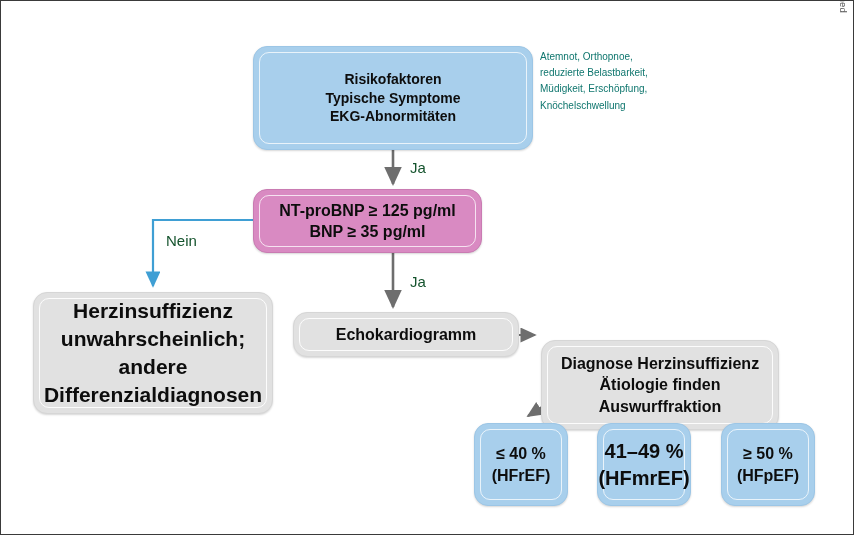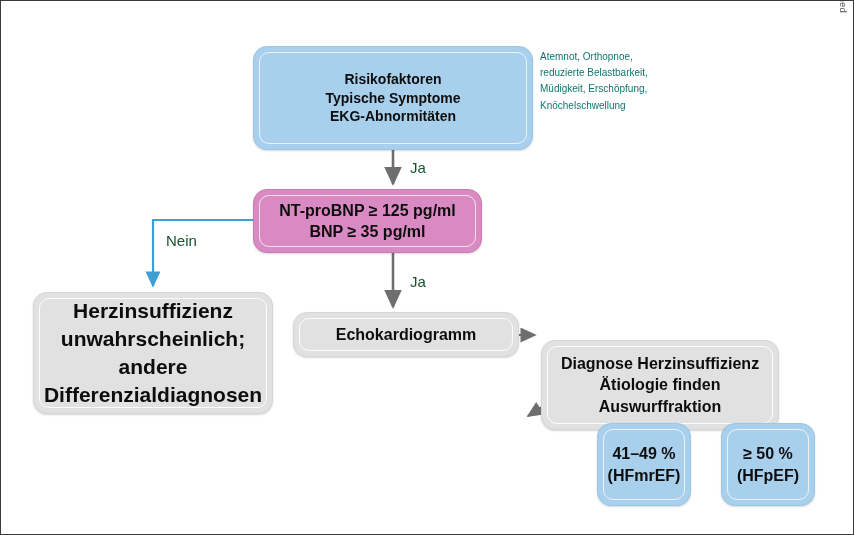--- a/index.html
+++ b/index.html
@@ -70,21 +70,21 @@
     box-shadow: 0 1px 2px rgba(0,0,0,0.16);
   }
   .node-gray .inner-stroke { border-color: rgba(255,255,255,0.9); }
 
   #node-risk   { left: 252px; top: 45px;  width: 280px; height: 104px; font-size: 14px; }
   #node-bnp    { left: 252px; top: 188px; width: 229px; height: 64px;  font-size: 16px; }
   #node-unlikely { left: 32px; top: 291px; width: 240px; height: 122px; font-size: 21px; }
   #node-echo   { left: 292px; top: 311px; width: 226px; height: 45px;  font-size: 16px; }
   #node-diag   { left: 540px; top: 293px; width: 238px; height: 90px;  font-size: 16px; margin-top: 46px; }
   #node-hfref  { left: 473px; top: 422px; width: 94px;  height: 83px;  font-size: 16px; }
-  #node-hfmref { left: 596px; top: 422px; width: 94px;  height: 83px;  font-size: 16px; }
+  #node-hfmref { left: 596px; top: 422px; width: 94px;  height: 83px;  font-size: 20px; }
   #node-hfpef  { left: 720px; top: 422px; width: 94px;  height: 83px;  font-size: 16px; }
 
   #symptoms {
     position: absolute;
     left: 539px;
     top: 48px;
     width: 260px;
     font-size: 10px;
     line-height: 1.62;
     color: #0f766e;
@@ -181,20 +181,25 @@
     <span class="node-text">Echokardiogramm</span>
   </div>
 
   <div class="node node-gray" id="node-diag">
     <span class="inner-stroke"></span>
     <span class="node-text">Diagnose Herzinsuffizienz
 Ätiologie finden
 Auswurffraktion</span>
   </div>
 
+  <div class="node node-blue" id="node-hfref">
+    <span class="inner-stroke"></span>
+    <span class="node-text">≤ 40 %
+(HFrEF)</span>
+  </div>
 
   <div class="node node-blue" id="node-hfmref">
     <span class="inner-stroke"></span>
     <span class="node-text">41–49 %
 (HFmrEF)</span>
   </div>
 
   <div class="node node-blue" id="node-hfpef">
     <span class="inner-stroke"></span>
     <span class="node-text">≥ 50 %

